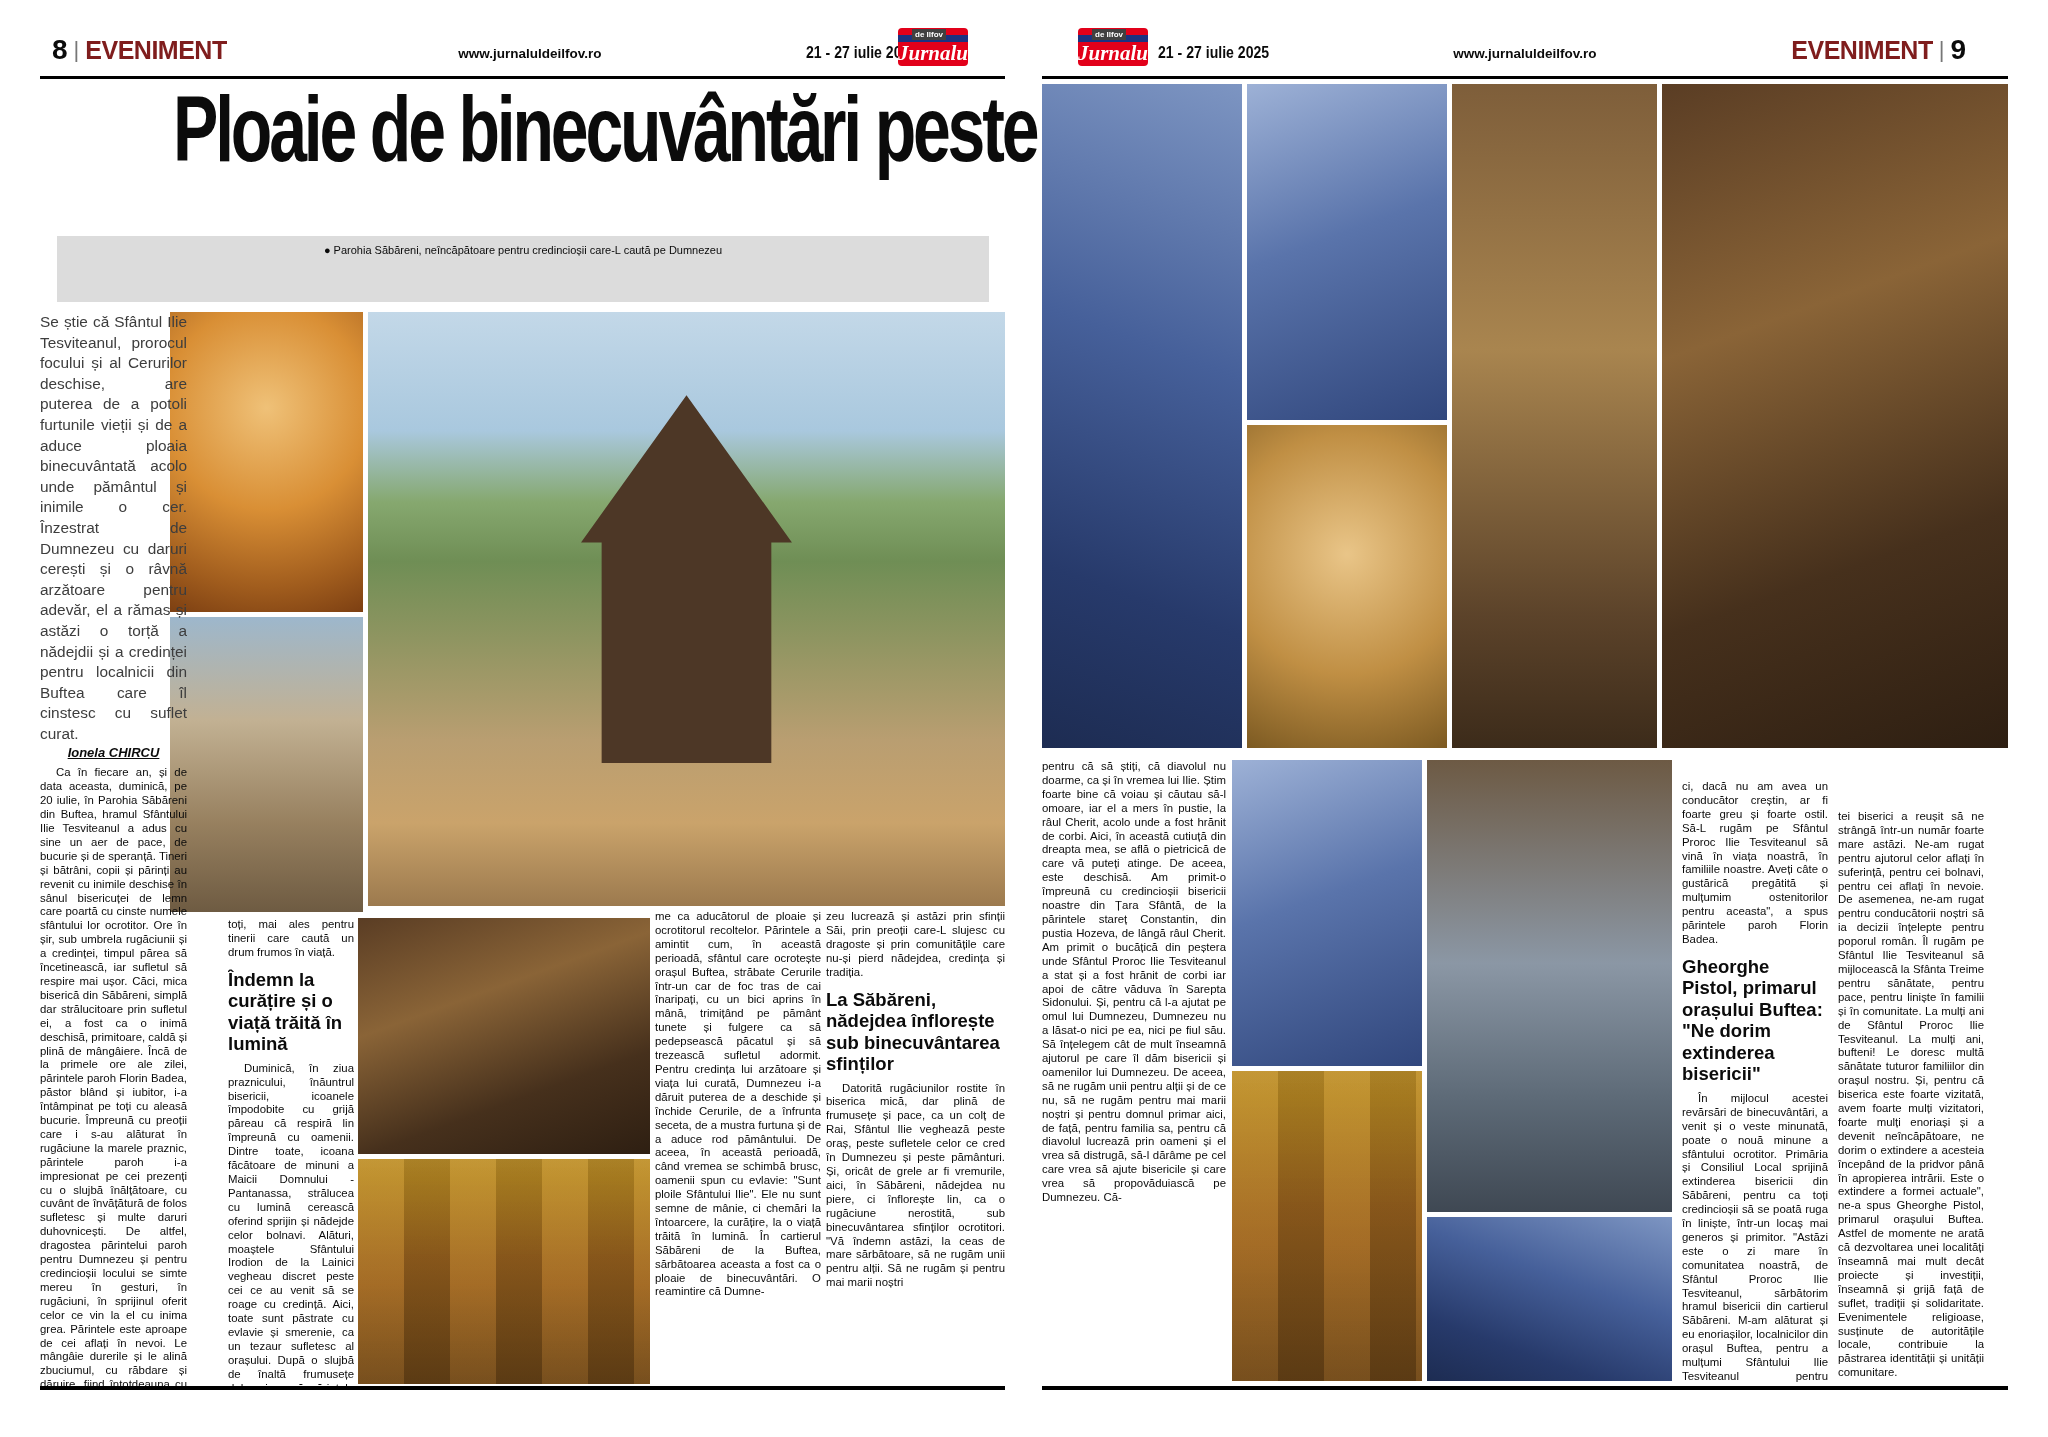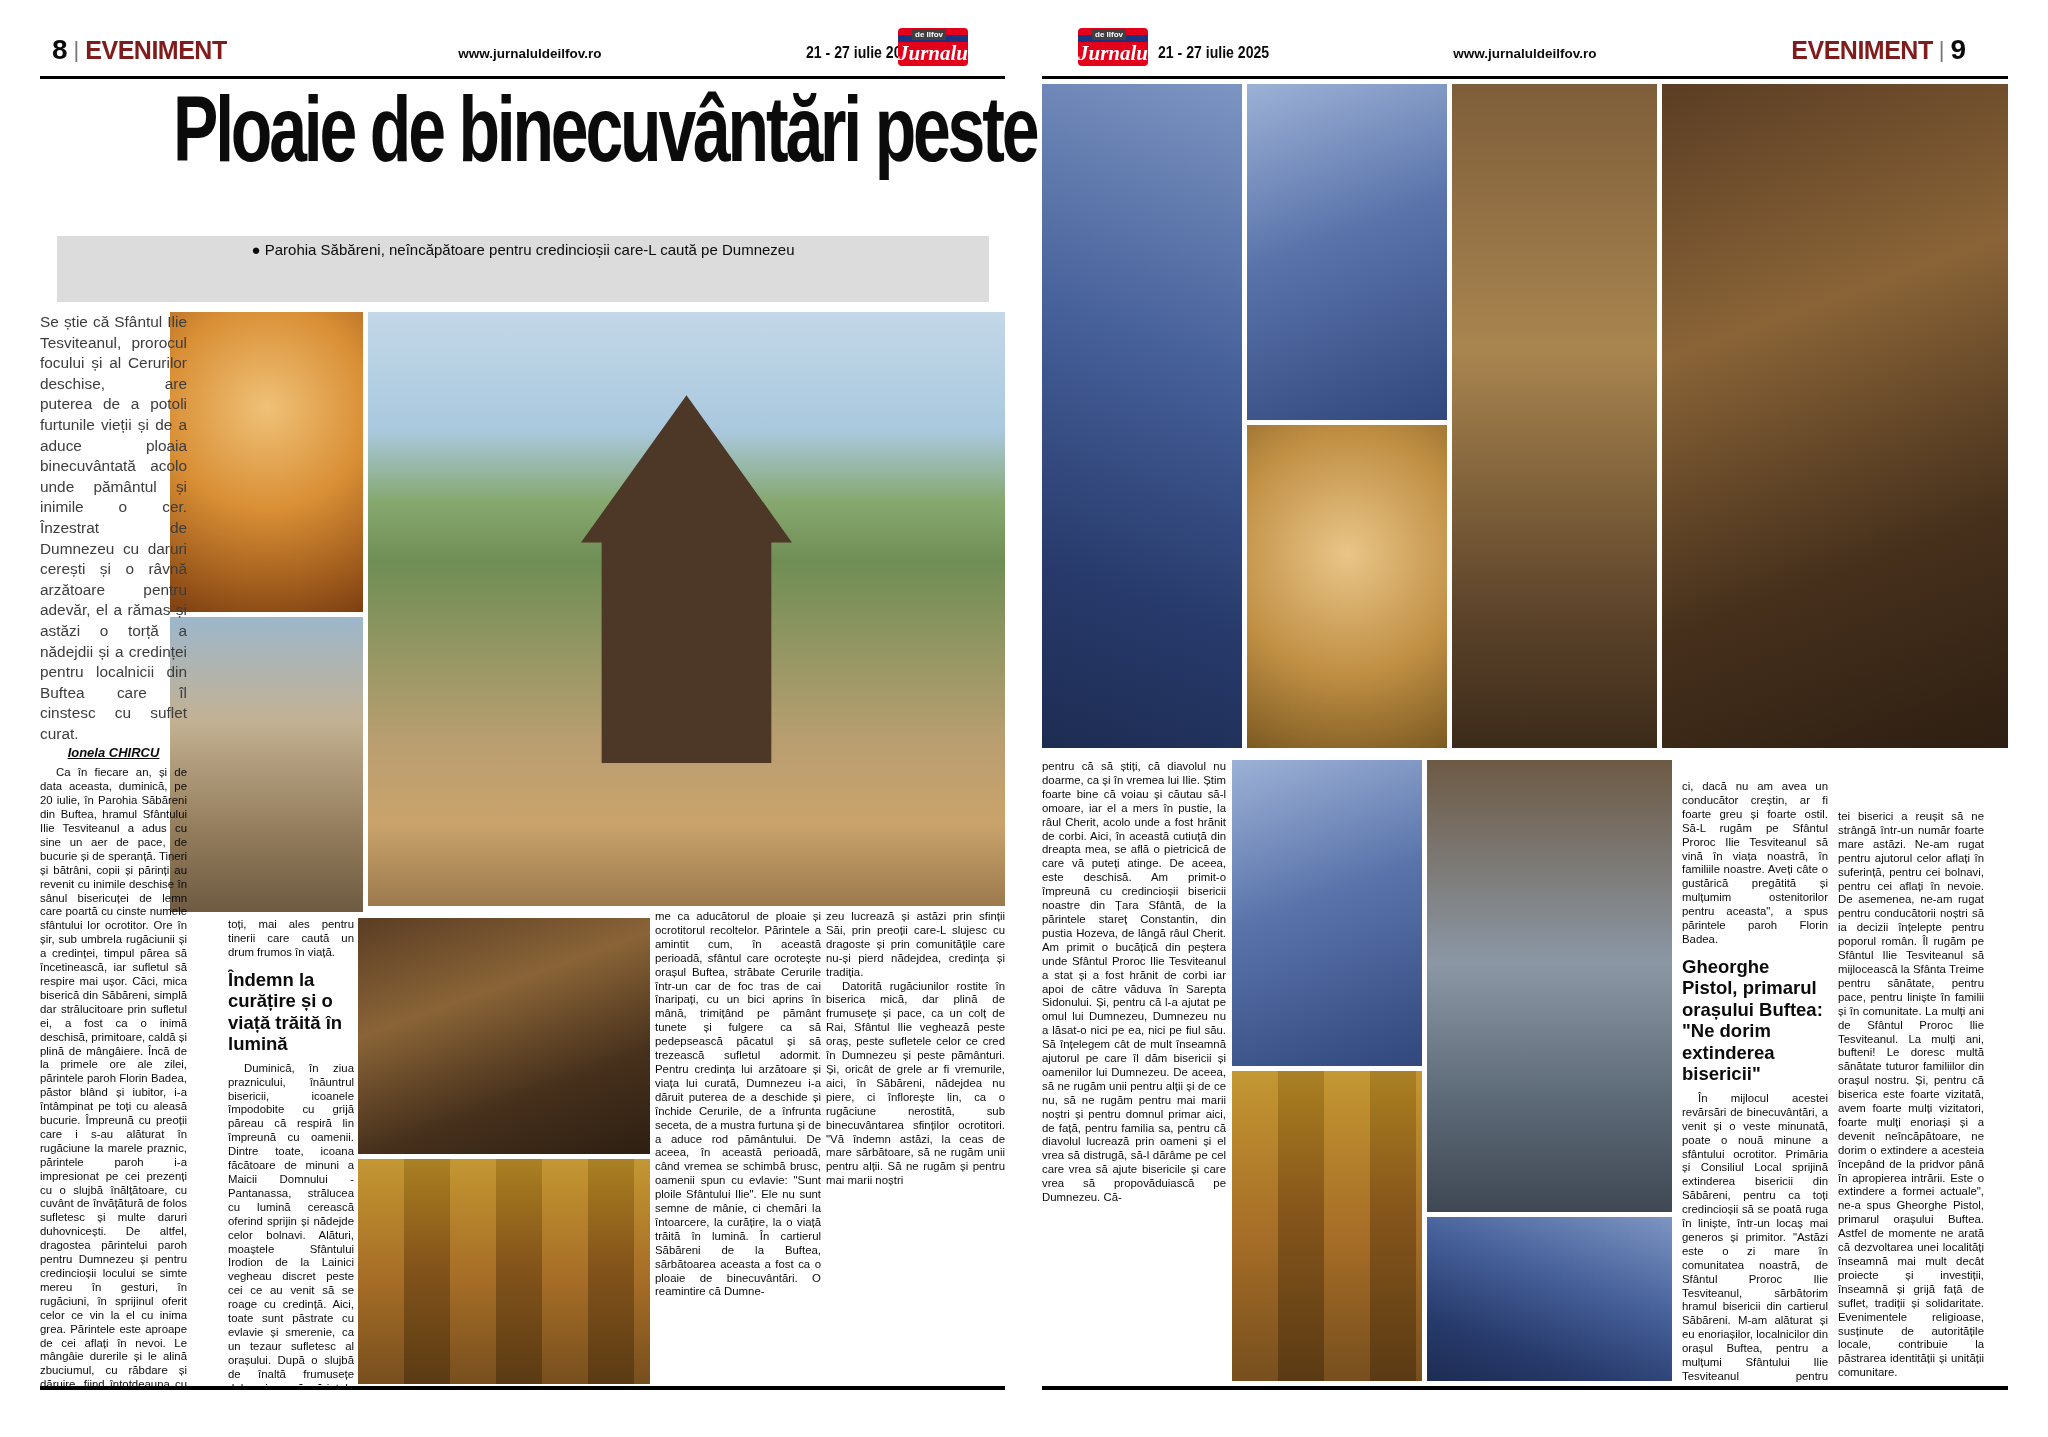--- a/index.html
+++ b/index.html
@@ -19,21 +19,21 @@
   .logo-band{position:absolute;left:0;top:7px;width:100%;height:7px;background:#1b3281;}
   .logo-top{position:absolute;left:14px;top:1px;font-size:8px;font-weight:bold;color:#fff;background:#404040;
             padding:0 3px;z-index:2;line-height:11px;}
   .logo-word{position:absolute;left:0;right:0;bottom:1px;text-align:center;color:#fff;
              font-family:"Liberation Serif",serif;font-weight:bold;font-style:italic;font-size:21px;line-height:24px;z-index:1;}
   
   .hl{position:absolute;left:40px;width:965px;text-align:center;}
   .hl span{display:inline-block;font-weight:bold;font-size:85px;line-height:1;letter-spacing:-4px;
            transform:scale(.8,1.1);transform-origin:center top;white-space:nowrap;}
   .deck{position:absolute;left:57px;top:236px;width:932px;height:62px;background:#dcdcdc;
-        text-align:center;font-size:15px;line-height:20.5px;padding-top:4px;}
+        text-align:center;font-size:11px;line-height:20.5px;padding-top:4px;}
   
   .txt{position:absolute;font-size:11.4px;line-height:13.9px;text-align:justify;overflow:hidden;}
   .ind{text-indent:16px;}
   .intro{font-size:15.4px;line-height:20.6px;color:#3d3d3d;}
   .byline{font-weight:bold;font-style:italic;text-decoration:underline;text-align:center;
           font-size:13px;margin:0 0 6px 0;}
   .sh{font-weight:bold;font-size:18.5px;line-height:21.5px;text-align:left;margin:9px 0 7px 0;text-indent:0;}
   .blk{margin:0 0 2px 0;}
   
   .ph{position:absolute;overflow:hidden;}
@@ -97,20 +97,21 @@
     <div class="sh">Îndemn la curățire și o viață trăită în lumină</div>
     <div class="ind">Duminică, în ziua praznicului, înăuntrul bisericii, icoanele împodobite cu grijă păreau că respiră lin împreună cu oamenii. Dintre toate, icoana făcătoare de minuni a Maicii Domnului - Pantanassa, strălucea cu lumină cerească oferind sprijin și nădejde celor bolnavi. Alături, moaștele Sfântului Irodion de la Lainici vegheau discret peste cei ce au venit să se roage cu credință. Aici, toate sunt păstrate cu evlavie și smerenie, ca un tezaur sufletesc al orașului. După o slujbă de înaltă frumusețe duhovnicească, părintele paroh a făcut o scurtă incursiune în viața Sfântului Ilie, mare făcător de minuni, cunoscut din vechi-</div>
   </div>
 
   <div class="txt" style="left:655px;top:910px;width:166px;height:478px;">
     <div>me ca aducătorul de ploaie și ocrotitorul recoltelor. Părintele a amintit cum, în această perioadă, sfântul care ocrotește orașul Buftea, străbate Cerurile într-un car de foc tras de cai înaripați, cu un bici aprins în mână, trimițând pe pământ tunete și fulgere ca să pedepsească păcatul și să trezească sufletul adormit. Pentru credința lui arzătoare și viața lui curată, Dumnezeu i-a dăruit puterea de a deschide și închide Cerurile, de a înfrunta seceta, de a mustra furtuna și de a aduce rod pământului. De aceea, în această perioadă, când vremea se schimbă brusc, oamenii spun cu evlavie: "Sunt ploile Sfântului Ilie". Ele nu sunt semne de mânie, ci chemări la întoarcere, la curățire, la o viață trăită în lumină. În cartierul Săbăreni de la Buftea, sărbătoarea aceasta a fost ca o ploaie de binecuvântări. O reamintire că Dumne-</div>
   </div>
 
   <div class="txt" style="left:826px;top:910px;width:179px;height:478px;">
     <div>zeu lucrează și astăzi prin sfinții Săi, prin preoții care-L slujesc cu dragoste și prin comunitățile care nu-și pierd nădejdea, credința și tradiția.</div>
+    <div class="sh">La Săbăreni, nădejdea înflorește sub binecuvântarea sfinților</div>
     <div class="ind">Datorită rugăciunilor rostite în biserica mică, dar plină de frumusețe și pace, ca un colț de Rai, Sfântul Ilie veghează peste oraș, peste sufletele celor ce cred în Dumnezeu și peste pământuri. Și, oricât de grele ar fi vremurile, aici, în Săbăreni, nădejdea nu piere, ci înflorește lin, ca o rugăciune nerostită, sub binecuvântarea sfinților ocrotitori. "Vă îndemn astăzi, la ceas de mare sărbătoare, să ne rugăm unii pentru alții. Să ne rugăm și pentru mai marii noștri</div>
   </div>
 
   <div class="rule" style="left:40px;top:1386px;width:965px;height:4px;"></div>
 
   <div class="logo" style="left:1078px;top:28px;">
     <div class="logo-band"></div>
     <span class="logo-top">de Ilfov</span>
     <span class="logo-word">Jurnalul</span>
   </div>

